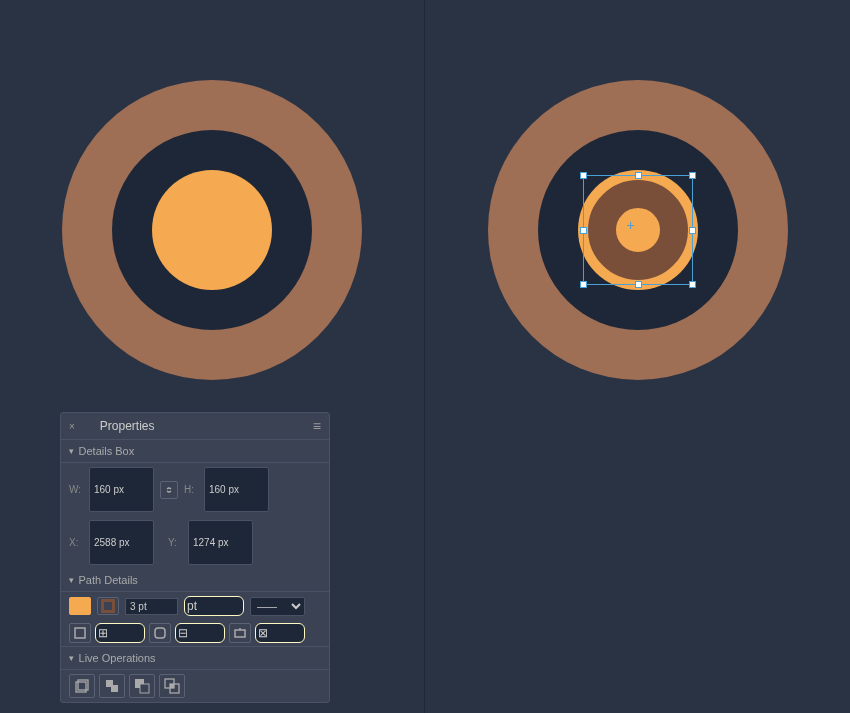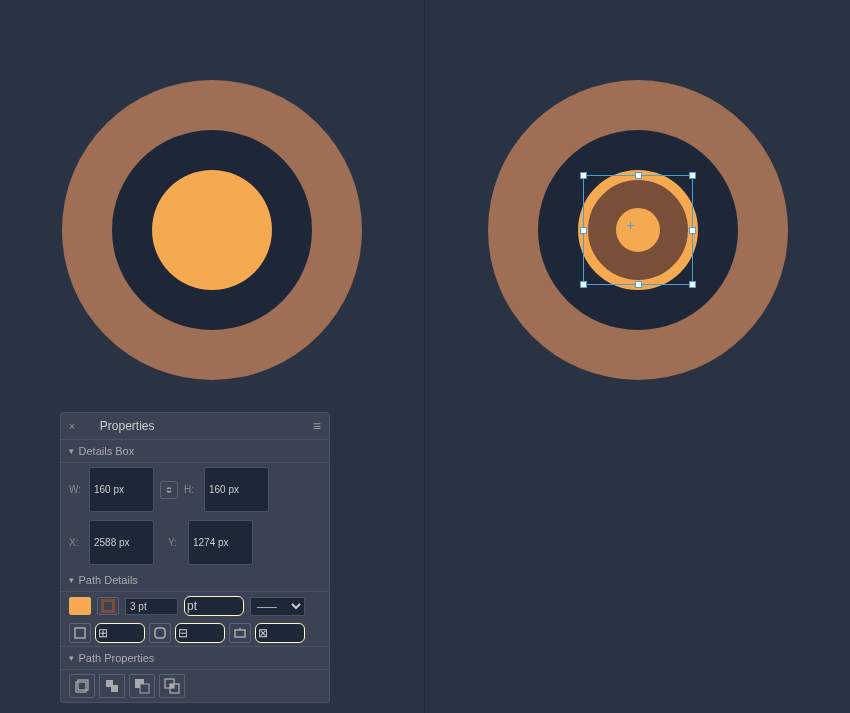--- a/index.html
+++ b/index.html
@@ -521,21 +521,21 @@
       </div>
       <select class="dropdown-select" style="width:50px;">
         <option>⊠</option>
       </select>
     </div>
 
     <div class="section-divider"></div>
 
     <div class="section-header">
       <span class="chevron">▾</span>
-      <span>Path Properties</span>
+      <span>Live Operations</span>
     </div>
 
     <div class="path-ops-row">
 
       <div class="path-op-btn">
         <svg width="16" height="16" viewBox="0 0 16 16">
           <rect x="2" y="4" width="10" height="10" fill="none" stroke="#aaa" stroke-width="1.3"></rect>
           <rect x="4" y="2" width="10" height="10" fill="none" stroke="#aaa" stroke-width="1.3"></rect>
         </svg>
       </div>

